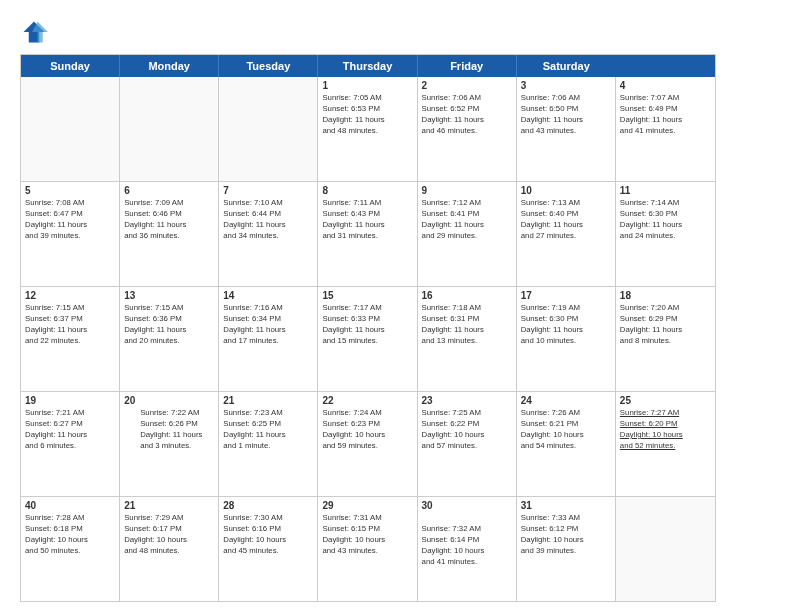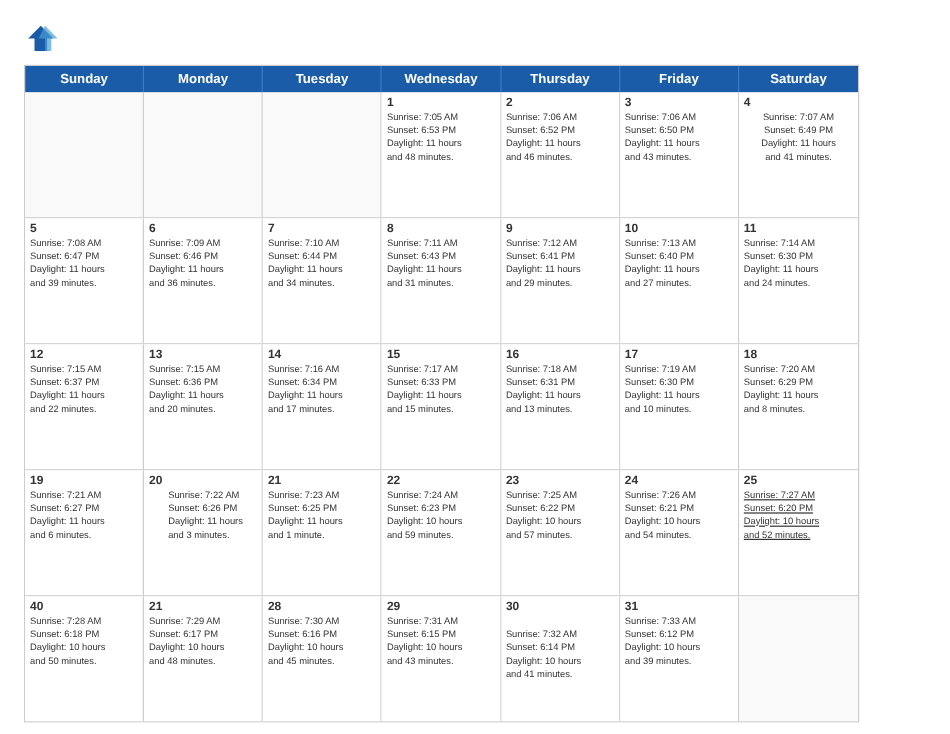--- a/index.html
+++ b/index.html
@@ -127,21 +127,20 @@
       <div class="month-title"></div>
       <div class="location"></div>
     </div>
   </div>
 
   <div class="calendar">
     <div class="cal-header" id="cal-header">
         <div class="cal-header-cell">Sunday</div>
         <div class="cal-header-cell">Monday</div>
         <div class="cal-header-cell">Tuesday</div>
-        <div class="cal-header-cell">Wednesday</div>
         <div class="cal-header-cell">Thursday</div>
         <div class="cal-header-cell">Friday</div>
         <div class="cal-header-cell">Saturday</div>
       </div>
     <div class="cal-body" id="cal-body">
         <div class="cal-row">
           <div class="cal-cell empty"></div>
           <div class="cal-cell empty"></div>
           <div class="cal-cell empty"></div>
           <div class="cal-cell">
@@ -160,21 +159,21 @@
           </div>
           <div class="cal-cell">
             <div class="day-num">3</div>
             <div class="cell-info" style="white-space: pre-line;">Sunrise: 7:06 AM
 Sunset: 6:50 PM
 Daylight: 11 hours
 and 43 minutes.</div>
           </div>
           <div class="cal-cell">
             <div class="day-num">4</div>
-            <div class="cell-info" style="white-space: pre-line; text-align: center;">Sunrise: 7:07 AM
+            <div class="cell-info" style="white-space: pre-line;">Sunrise: 7:07 AM
 Sunset: 6:49 PM
 Daylight: 11 hours
 and 41 minutes.</div>
           </div>
         </div>
         <div class="cal-row">
           <div class="cal-cell">
             <div class="day-num">5</div>
             <div class="cell-info" style="white-space: pre-line;">Sunrise: 7:08 AM
 Sunset: 6:47 PM

